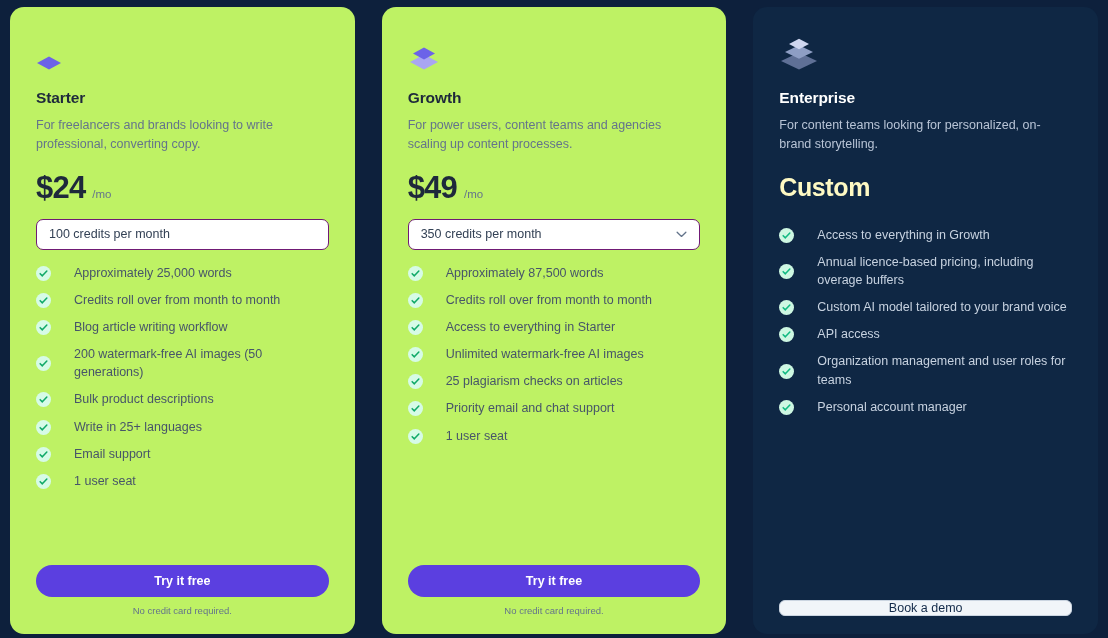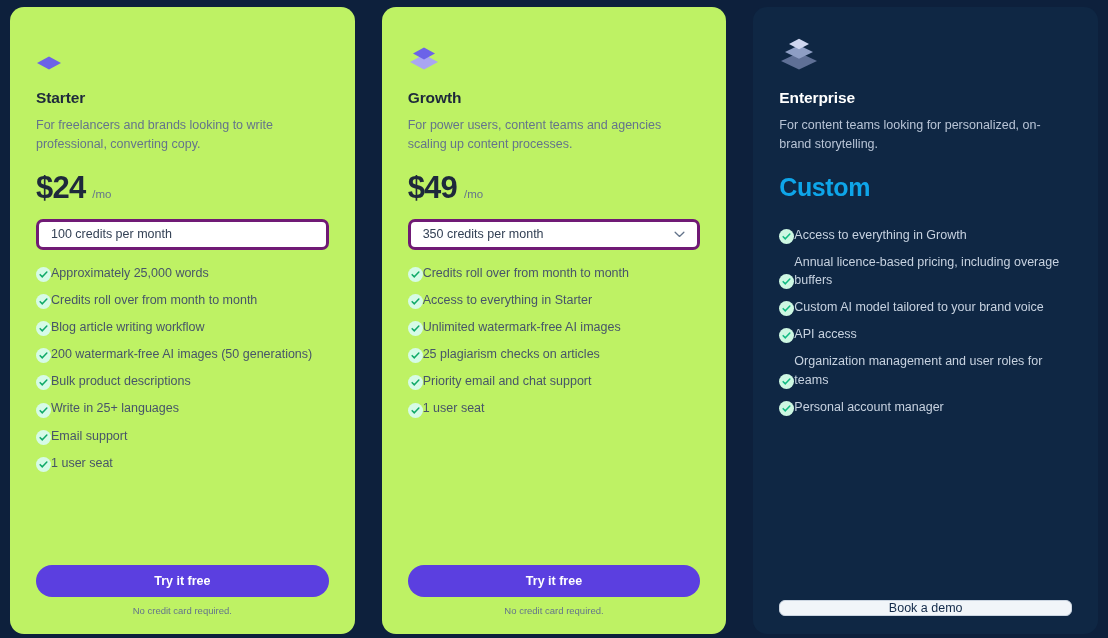--- a/index.html
+++ b/index.html
@@ -86,31 +86,31 @@
   }
   .price-period {
     font-size: 11.5px;
     color: #64748b;
     font-weight: 400;
   }
 
   .price-custom {
     font-size: 25px;
     font-weight: 700;
-    color: #0ea5e9;
+    color: #fef9c3;
     letter-spacing: -0.4px;
     margin-top: 20px;
     margin-bottom: 26px;
     line-height: 1;
   }
 
   
   .credits-field {
     height: 31px;
-    border: 3px solid #701a75;
+    border: 1px solid #701a75;
     border-radius: 7px;
     background: #ffffff;
     display: flex;
     align-items: center;
     padding: 0 12px;
     font-size: 12.5px;
     color: #334155;
     margin-bottom: 14px;
     width: 100%;
   }
@@ -123,22 +123,22 @@
 
   
   .features {
     list-style: none;
     display: flex;
     flex-direction: column;
     gap: 9px;
   }
   .feature {
     display: flex;
-    align-items: flex-end;
-    gap: 0;
+    align-items: center;
+    gap: 23px;
     font-size: 12.5px;
     line-height: 1.45;
   }
   .card--light .feature { color: #475569; }
   .card--dark  .feature { color: #c7d2e0; }
 
   .check {
     flex: 0 0 auto;
     width: 15px;
     height: 15px;
@@ -314,20 +314,28 @@
           <path d="M1 1.5 L6 6.2 L11 1.5" fill="none" stroke="#64748b" stroke-width="1.5" stroke-linecap="round" stroke-linejoin="round"></path>
         </svg>
       </div>
       <ul class="features">
         <li class="feature">
           <span class="check">
             <svg width="9" height="9" viewBox="0 0 10 10">
               <path d="M1.3 5.2 L3.7 7.6 L8.7 2.2" fill="none" stroke="#0fa968" stroke-width="1.7" stroke-linecap="round" stroke-linejoin="round"></path>
             </svg>
           </span>
+          <span class="feature-text">Approximately 87,500 words</span>
+        </li>
+        <li class="feature">
+          <span class="check">
+            <svg width="9" height="9" viewBox="0 0 10 10">
+              <path d="M1.3 5.2 L3.7 7.6 L8.7 2.2" fill="none" stroke="#0fa968" stroke-width="1.7" stroke-linecap="round" stroke-linejoin="round"></path>
+            </svg>
+          </span>
           <span class="feature-text">Credits roll over from month to month</span>
         </li>
         <li class="feature">
           <span class="check">
             <svg width="9" height="9" viewBox="0 0 10 10">
               <path d="M1.3 5.2 L3.7 7.6 L8.7 2.2" fill="none" stroke="#0fa968" stroke-width="1.7" stroke-linecap="round" stroke-linejoin="round"></path>
             </svg>
           </span>
           <span class="feature-text">Access to everything in Starter</span>
         </li>

